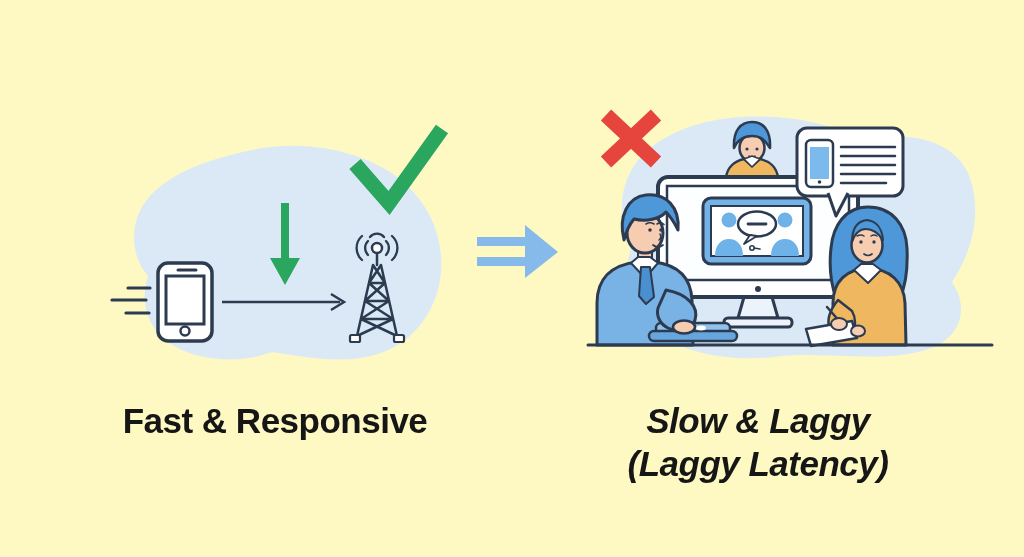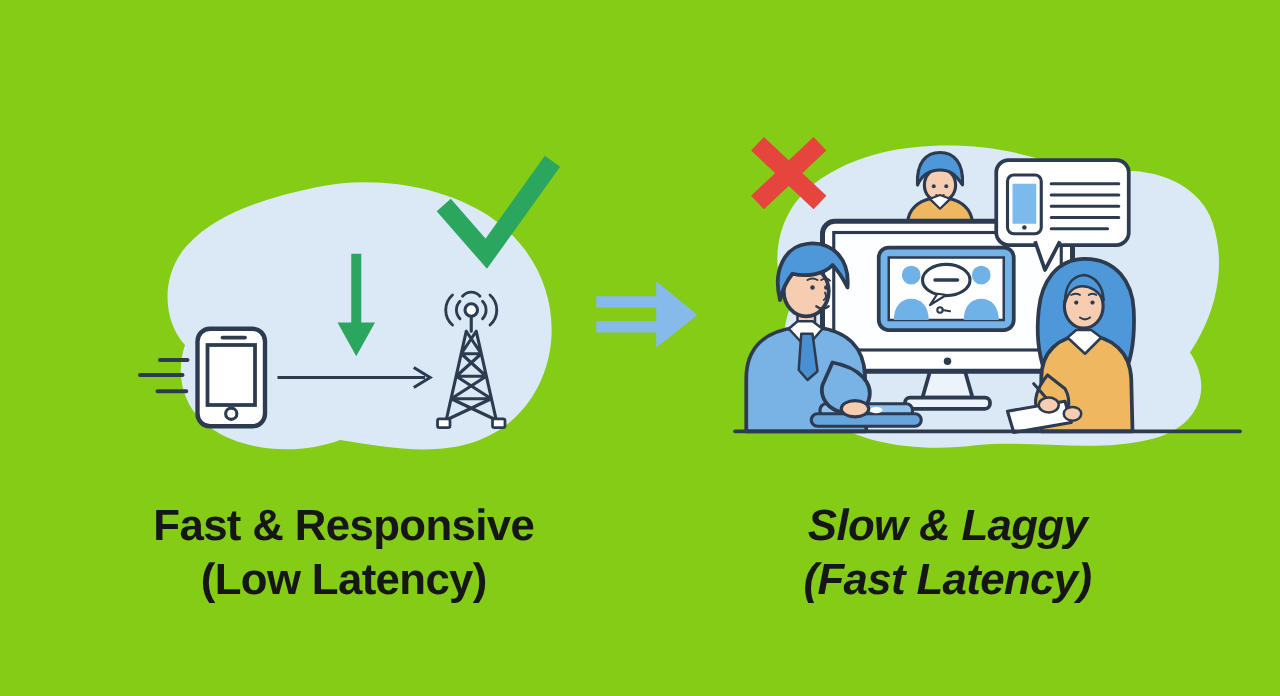--- a/index.html
+++ b/index.html
@@ -4,21 +4,21 @@
 <style>
   html,body{margin:0;padding:0;}
   body{
     width:1024px;height:557px;
     background:#f2f2f0;
     font-family:"Liberation Sans","DejaVu Sans",sans-serif;
     overflow:hidden;
   }
   .canvas{
     position:relative;width:1024px;height:557px;
-    background:#84cc16;
+    background:#fef9c3;
   }
   svg.art{position:absolute;left:0;top:0;}
   .caption{
     position:absolute;top:399px;
     text-align:center;
     font-weight:bold;
     font-size:35px;
     line-height:43px;
     letter-spacing:-0.5px;
     color:#161616;
@@ -185,21 +185,20 @@
         <ellipse cx="839" cy="324" rx="8" ry="6" fill="#f7cdb2" stroke="#2c3b50" stroke-width="2"></ellipse>
         <ellipse cx="858" cy="331" rx="7" ry="5.5" fill="#f7cdb2" stroke="#2c3b50" stroke-width="2"></ellipse>
       </g>
 
       <line x1="588" y1="345" x2="992" y2="345" stroke="#2c3b50" stroke-width="3" stroke-linecap="round"></line>
     </g>
   </svg>
 
   <div class="caption caption-left">
     <div>Fast &amp; Responsive</div>
-    <div>(Low Latency)</div>
   </div>
 
   <div class="caption caption-right">
     <div>Slow &amp; Laggy</div>
-    <div>(Fast Latency)</div>
+    <div>(Laggy Latency)</div>
   </div>
 
 </div>
 
 </body></html>

